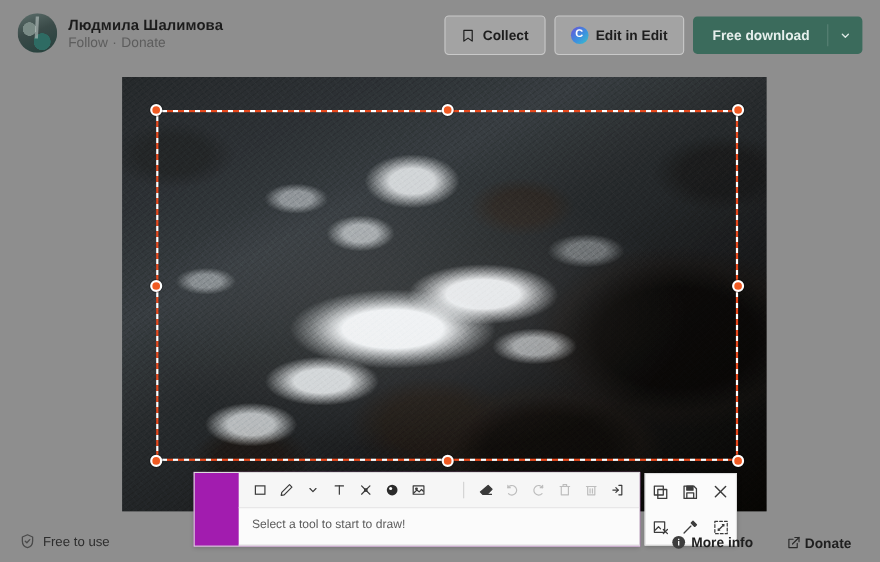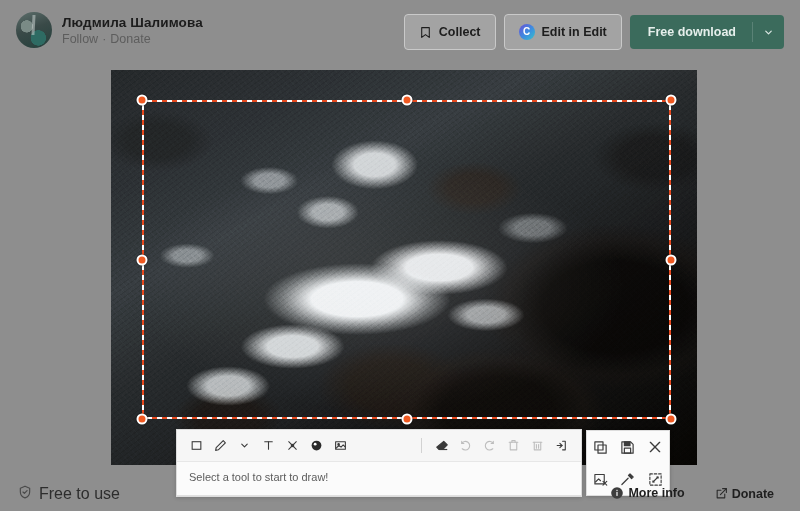--- a/index.html
+++ b/index.html
@@ -159,24 +159,24 @@
     background: #f05a22; border: 2px solid #ffffff;
     box-shadow: 0 0 0 1px rgba(0,0,0,.25);
     transform: translate(-50%, -50%);
     pointer-events: auto; cursor: pointer;
   }
 
   
   #draw-panel {
     position: absolute; left: 176px; top: 429px;
     width: 406px; height: 68px;
-    background: #ffffff;
+    background: #a21caf;
     border: 1px solid #dcdcdc;
     box-shadow: 0 1px 4px rgba(0,0,0,.18);
-    display: flex; flex-direction: column;
+    display: flex; flex-direction: column; padding-left: 40px;
   }
   #draw-tools {
     height: 31px; display: flex; align-items: center;
     padding: 0 9px;
     background: #f6f6f6;
     justify-content: space-between;
   }
   .tool-group { display: flex; align-items: center; gap: 3px; }
   .tool {
     width: 21px; height: 21px;
@@ -215,21 +215,21 @@
     cursor: pointer; color: #3c3c3c;
   }
 
   
   #bottombar {
     position: absolute; left: 0; bottom: 0; width: 800px; height: 34px;
   }
   #free-to-use {
     position: absolute; left: 18px; top: 8px;
     display: flex; align-items: flex-start; gap: 7px;
-    font-size: 16px; color: #2d2d2d;
+    font-size: 12px; color: #2d2d2d;
   }
   #bottom-right {
     position: absolute; right: 16px; top: 5px;
     display: flex; align-items: center; gap: 10px;
   }
   .bbtn {
     display: flex; gap: 4px;
     padding: 4px 10px;
     font-size: 12.5px; color: #1f1f1f; font-weight: bold;
     cursor: pointer;

